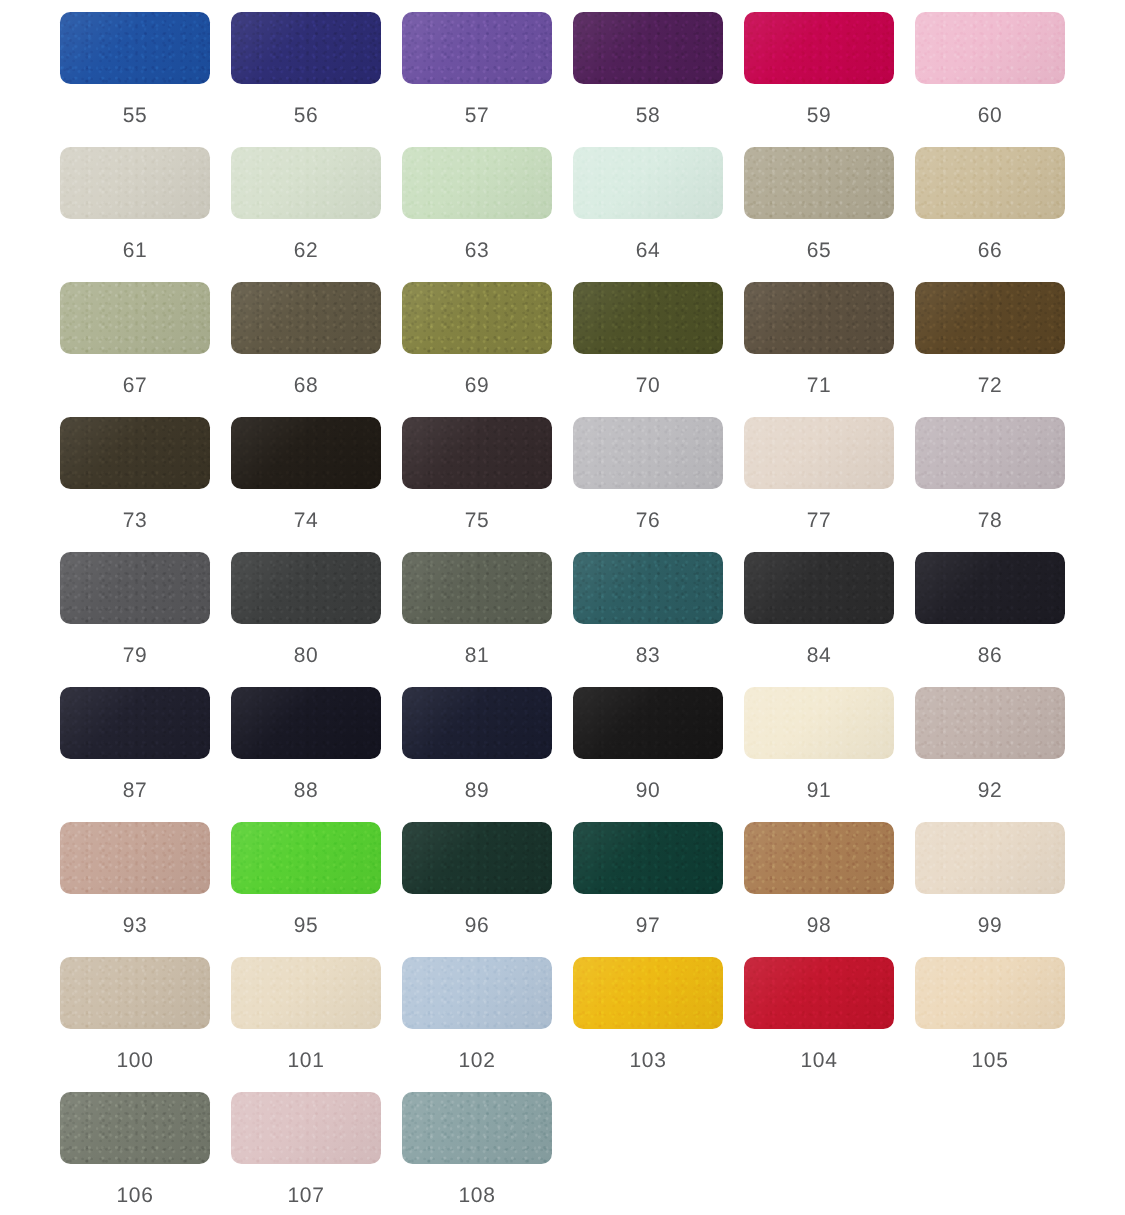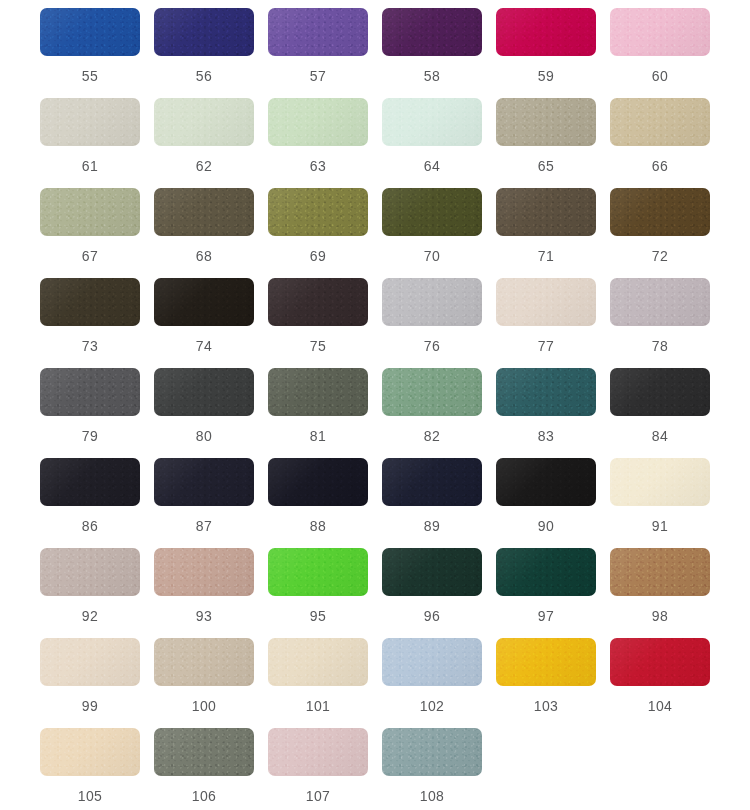--- a/index.html
+++ b/index.html
@@ -192,24 +192,20 @@
     </div>
     <div class="swatch-cell">
       <div class="swatch-chip" title="80" style="background-color: rgb(58, 60, 60); width: 100px; height: 48px; border-radius: 7px;"></div>
       <div class="swatch-label" style="color: rgb(88, 89, 91);">80</div>
     </div>
     <div class="swatch-cell">
       <div class="swatch-chip" title="81" style="background-color: rgb(90, 95, 82); width: 100px; height: 48px; border-radius: 7px;"></div>
       <div class="swatch-label" style="color: rgb(88, 89, 91);">81</div>
     </div>
     <div class="swatch-cell">
-      <div class="swatch-chip" title="82" style="background-color: rgb(123, 161, 132); width: 100px; height: 48px; border-radius: 7px;"></div>
-      <div class="swatch-label" style="color: rgb(88, 89, 91);">82</div>
-    </div>
-    <div class="swatch-cell">
       <div class="swatch-chip" title="83" style="background-color: rgb(42, 91, 96); width: 100px; height: 48px; border-radius: 7px;"></div>
       <div class="swatch-label" style="color: rgb(88, 89, 91);">83</div>
     </div>
     <div class="swatch-cell">
       <div class="swatch-chip" title="84" style="background-color: rgb(42, 42, 43); width: 100px; height: 48px; border-radius: 7px;"></div>
       <div class="swatch-label" style="color: rgb(88, 89, 91);">84</div>
     </div>
     <div class="swatch-cell">
       <div class="swatch-chip" title="86" style="background-color: rgb(28, 27, 35); width: 100px; height: 48px; border-radius: 7px;"></div>
       <div class="swatch-label" style="color: rgb(88, 89, 91);">86</div>

